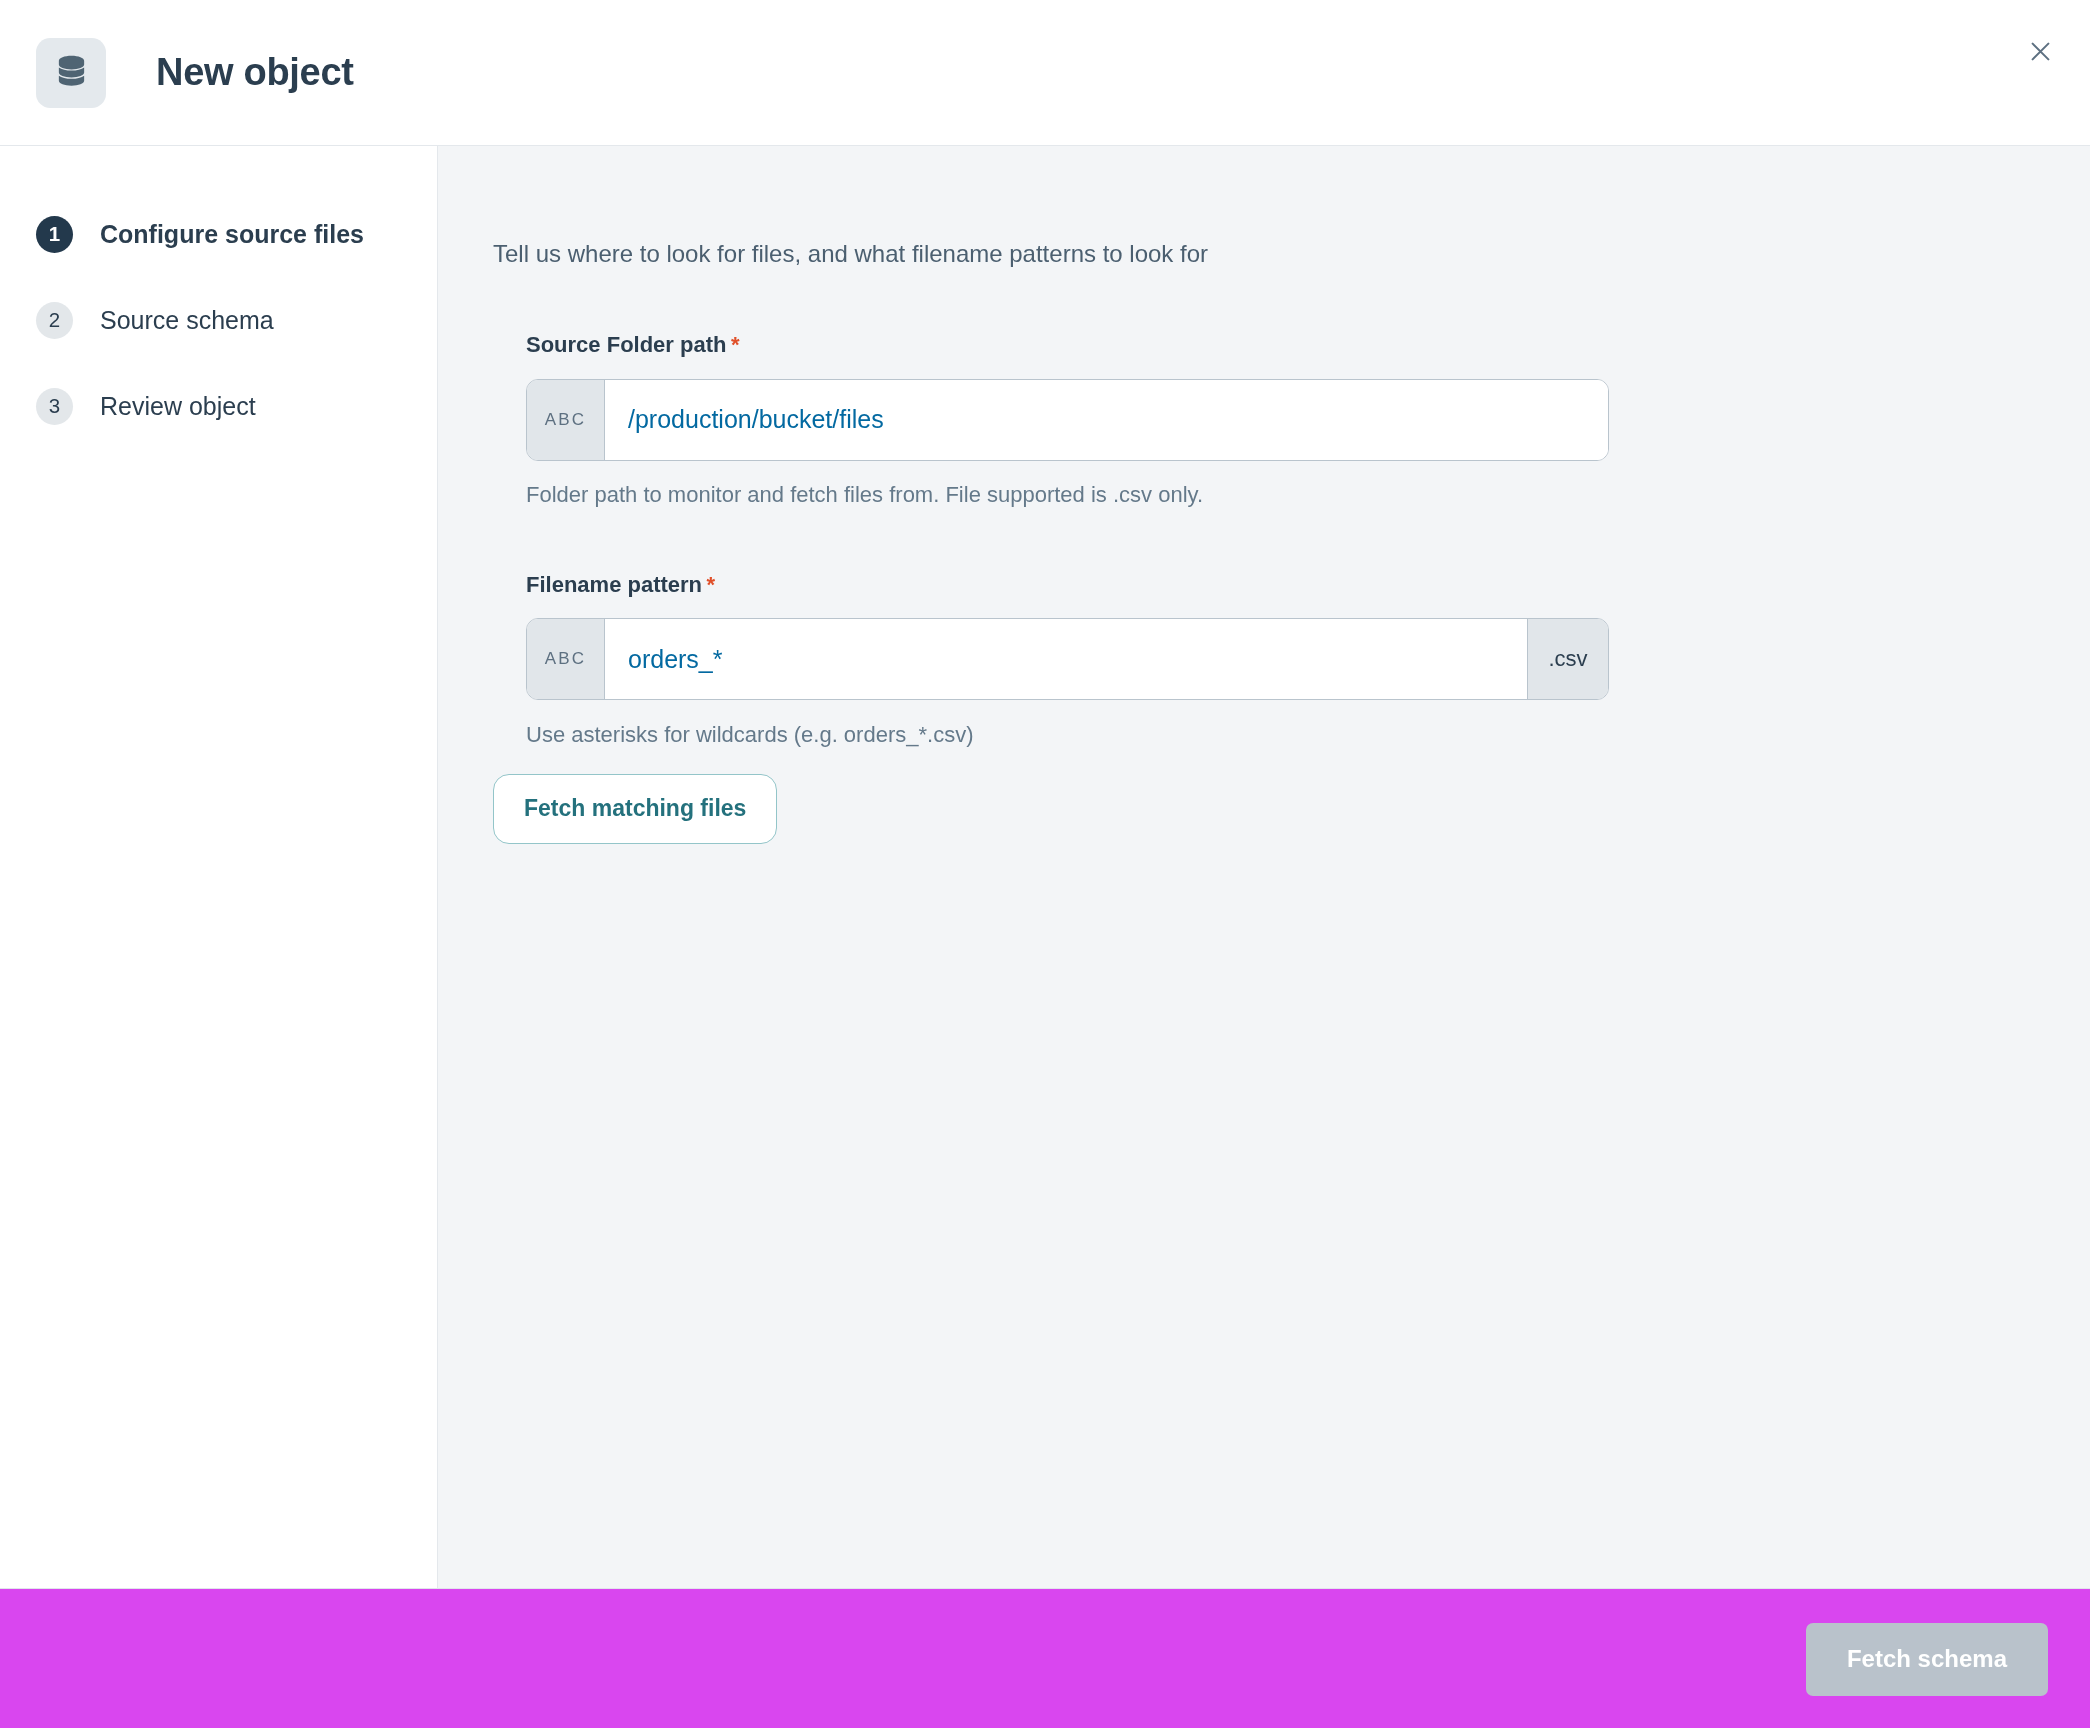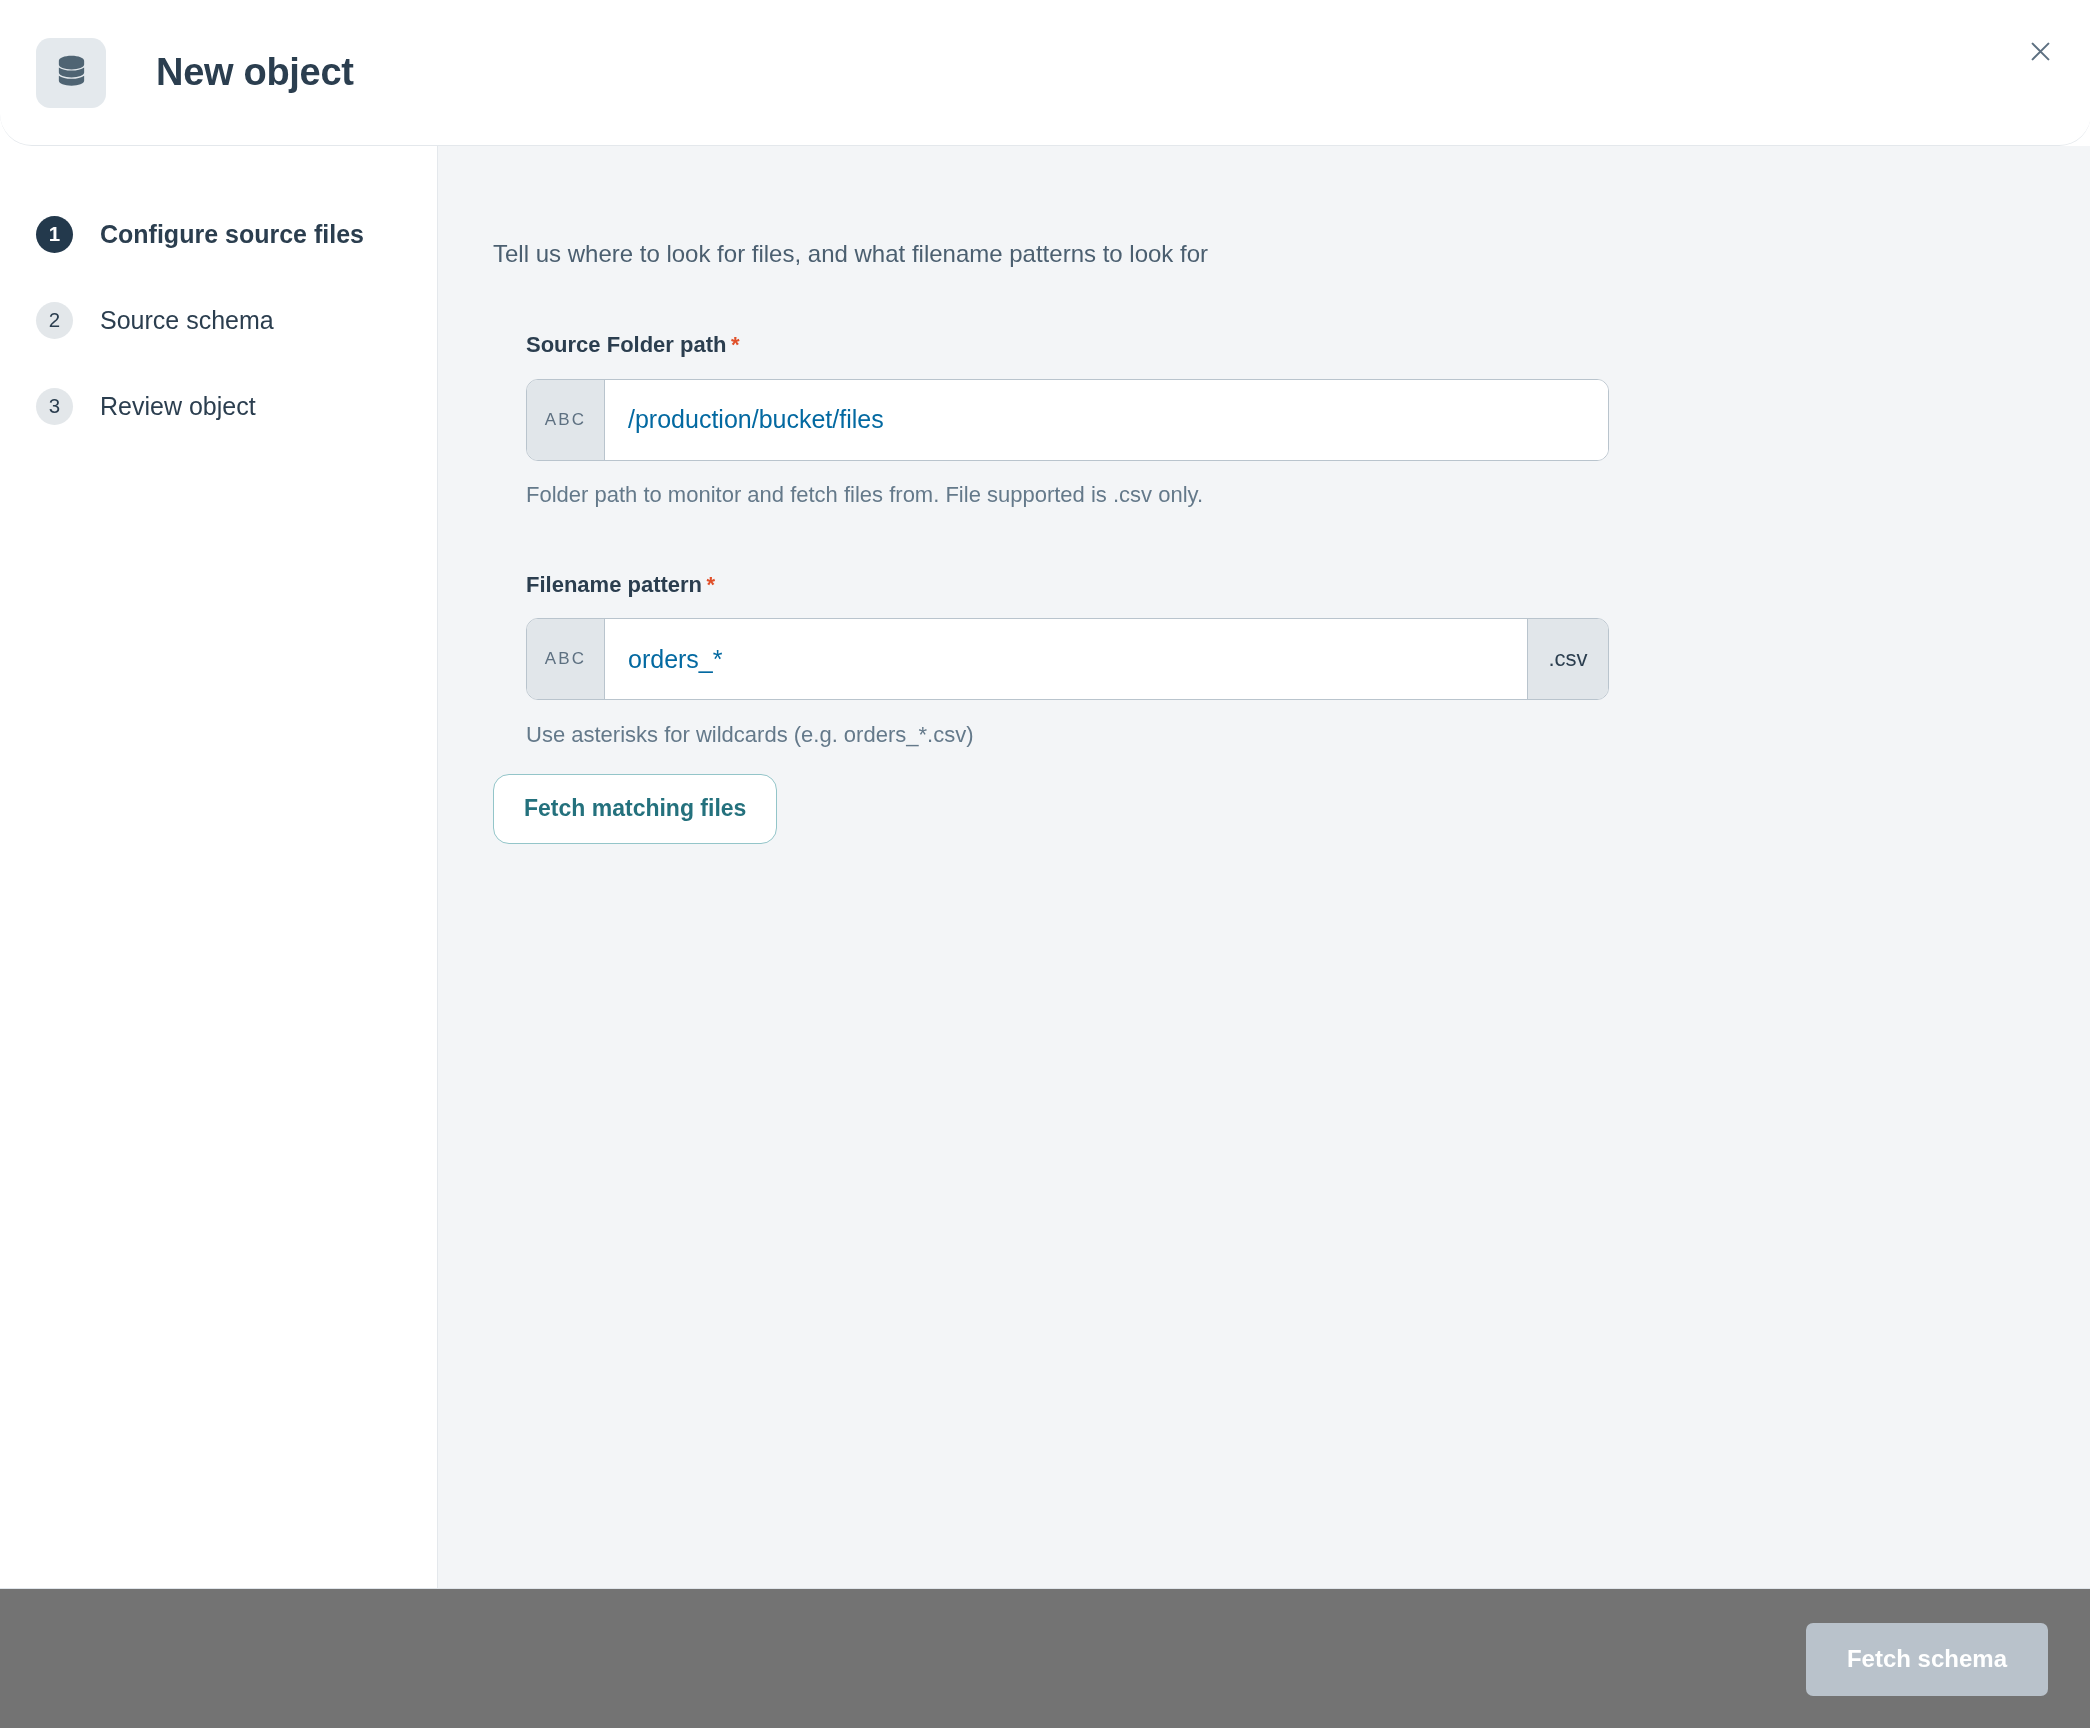--- a/index.html
+++ b/index.html
@@ -24,21 +24,20 @@
   
   .header {
     height: 146px;
     min-height: 146px;
     background: #ffffff;
     border-bottom: 1.8px solid #e4e8ec;
     display: flex;
     align-items: center;
     padding: 0 36px 0 36px;
     position: relative;
-    border-radius: 32px;
   }
   .header-icon-box {
     width: 70px;
     height: 70px;
     border-radius: 14.3px;
     background: #e4e9ed;
     display: flex;
     align-items: center;
     justify-content: center;
     flex: 0 0 auto;
@@ -201,21 +200,21 @@
     font-size: 23px;
     font-weight: bold;
     font-family: "Liberation Sans", sans-serif;
     cursor: pointer;
   }
 
   
   .footer {
     height: 141px;
     min-height: 141px;
-    background: #737373;
+    background: #d946ef;
     border-top: 1.8px solid #e0e5ea;
     display: flex;
     align-items: center;
     justify-content: flex-end;
     padding-right: 43px;
   }
   .primary-btn {
     height: 73px;
     padding: 0 41px;
     background: #b9c2cb;

